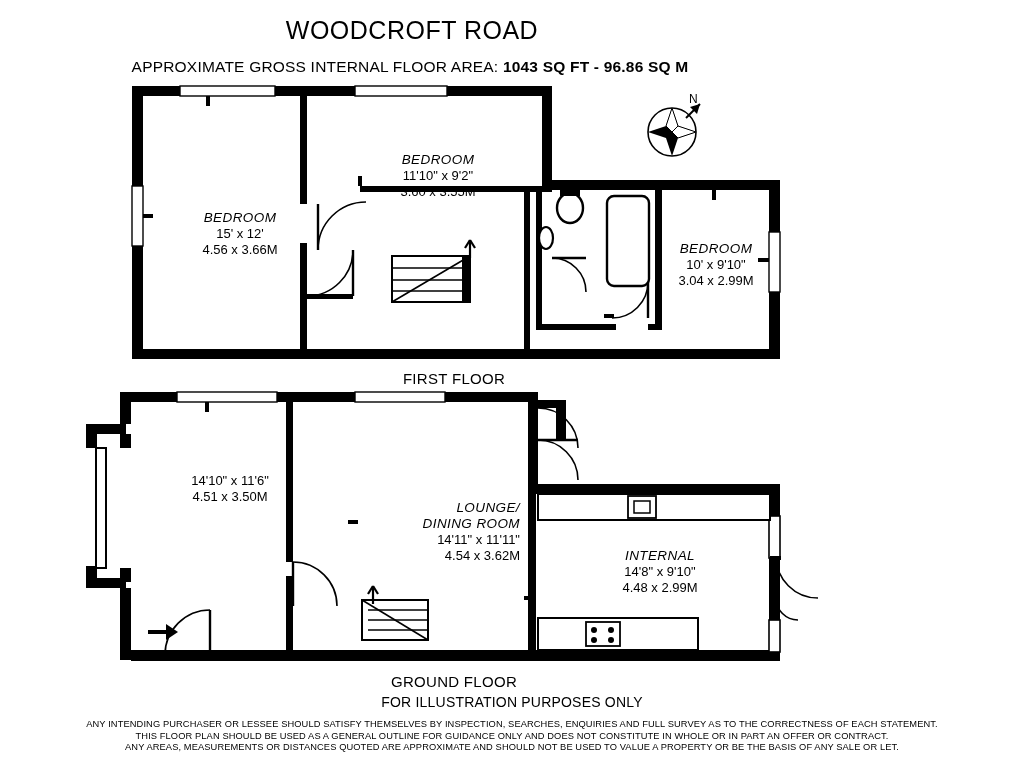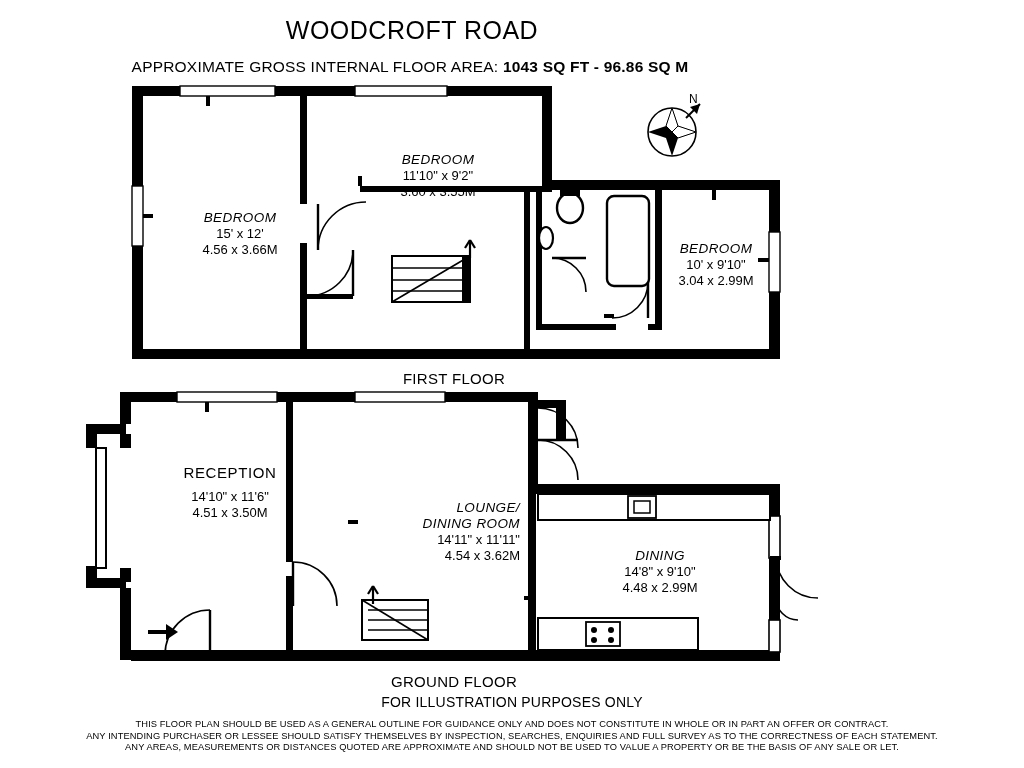--- a/index.html
+++ b/index.html
@@ -292,39 +292,38 @@
   <div>3.60 x 3.55M</div>
 </div>
 
 <div class="room" style="left:636px; top:241px; width:160px;">
   <div class="name">BEDROOM</div>
   <div>10' x 9'10"</div>
   <div>3.04 x 2.99M</div>
 </div>
 
 <div class="room" style="left:130px; top:465px; width:200px;">
-  <div class="big">RECEPTION</div>
   <div style="height:8px;"></div>
   <div>14'10" x 11'6"</div>
   <div>4.51 x 3.50M</div>
 </div>
 
 <div class="room" style="left:350px; top:500px; width:170px;text-align:right;">
   <div class="name">LOUNGE/</div>
   <div class="name">DINING ROOM</div>
   <div>14'11" x 11'11"</div>
   <div>4.54 x 3.62M</div>
 </div>
 
 <div class="room" style="left:575px; top:548px; width:170px;">
-  <div class="name">DINING</div>
+  <div class="name">INTERNAL</div>
   <div>14'8" x 9'10"</div>
   <div>4.48 x 2.99M</div>
 </div>
 
 <div class="floor-label" id="first-floor-label">FIRST FLOOR</div>
 <div class="floor-label" id="ground-floor-label">GROUND FLOOR</div>
 <div class="illus">FOR ILLUSTRATION PURPOSES ONLY</div>
 <div class="disclaimer">
+  <div>ANY INTENDING PURCHASER OR LESSEE SHOULD SATISFY THEMSELVES BY INSPECTION, SEARCHES, ENQUIRIES AND FULL SURVEY AS TO THE CORRECTNESS OF EACH STATEMENT.</div>
   <div>THIS FLOOR PLAN SHOULD BE USED AS A GENERAL OUTLINE FOR GUIDANCE ONLY AND DOES NOT CONSTITUTE IN WHOLE OR IN PART AN OFFER OR CONTRACT.</div>
-  <div>ANY INTENDING PURCHASER OR LESSEE SHOULD SATISFY THEMSELVES BY INSPECTION, SEARCHES, ENQUIRIES AND FULL SURVEY AS TO THE CORRECTNESS OF EACH STATEMENT.</div>
   <div>ANY AREAS, MEASUREMENTS OR DISTANCES QUOTED ARE APPROXIMATE AND SHOULD NOT BE USED TO VALUE A PROPERTY OR BE THE BASIS OF ANY SALE OR LET.</div>
 </div>
 
 </body></html>

